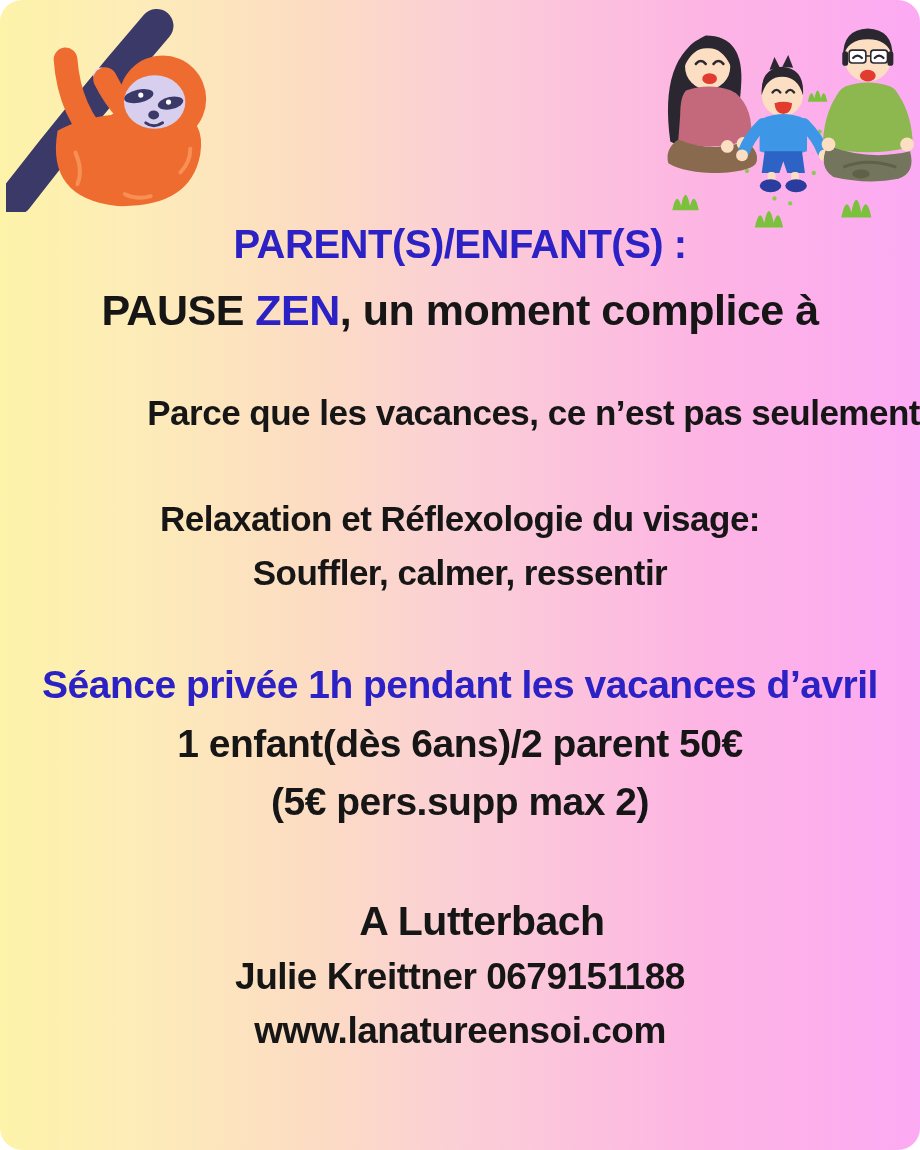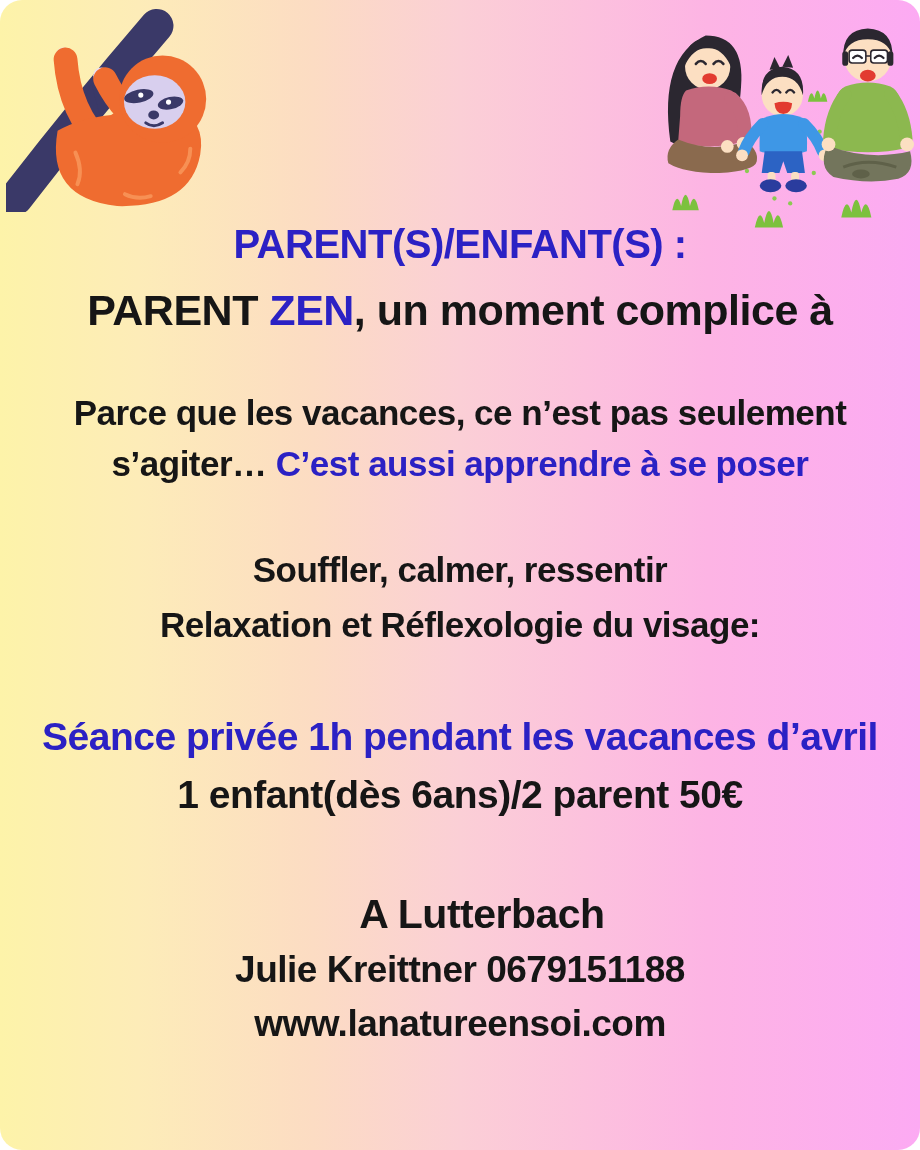--- a/index.html
+++ b/index.html
@@ -16,21 +16,21 @@
   .content{
     position:absolute;left:0;right:0;top:218px;
     text-align:center;font-weight:bold;color:var(--text-black,#161616);
     letter-spacing:-0.5px;
   }
   .line{white-space:nowrap;}
   .accent{color:var(--accent-blue,#2b21c4);}
   .ink{color:var(--text-black,#161616);}
   .title-line1{font-size:40px;line-height:1.3;margin:0 0 8px;}
   .title-main{font-size:43px;line-height:1.5;margin:0;font-weight:bold;}
-  .intro{font-size:35px;line-height:1.47;margin:44px 0 0;}
+  .intro{font-size:35px;line-height:1.47;margin:44px 0 0;text-align:right;}
   .program{font-size:35px;line-height:1.55;margin:54px 0 0;}
   .offer{font-size:39px;line-height:1.5;margin:56px 0 0;}
   .contact{margin:60px 0 0;}
   .contact-location{font-size:41px;line-height:1.42;padding-left:44px;}
   .contact-line{font-size:37px;line-height:1.45;text-align:center;}
 </style>
 </head>
 <body>
 
 <div class="flyer">
@@ -128,36 +128,36 @@
       <circle cx="207" cy="145" r="7" fill="#fcdfc2"></circle>
       <circle cx="287" cy="145" r="7" fill="#fcdfc2"></circle>
     </g>
   </svg>
 
   <div class="content">
 
     <div class="title-line1 accent line">PARENT(S)/ENFANT(S) :</div>
 
     <h1 class="title-main">
-      <div class="line"><span class="ink">PARENT </span><span class="accent">ZEN</span><span class="ink">, un moment complice à</span></div>
+      <div class="line"><span class="ink">PAUSE </span><span class="accent">ZEN</span><span class="ink">, un moment complice à</span></div>
     </h1>
 
     <div class="intro">
       <div class="line ink">Parce que les vacances, ce n’est pas seulement</div>
-      <div class="line"><span class="ink">s’agiter… </span><span class="accent">C’est aussi apprendre à se poser</span></div>
     </div>
 
     <div class="program">
+      <div class="line ink">Relaxation et Réflexologie du visage:</div>
       <div class="line ink">Souffler, calmer, ressentir</div>
-      <div class="line ink">Relaxation et Réflexologie du visage:</div>
     </div>
 
     <div class="offer">
       <div class="line accent">Séance privée 1h pendant les vacances d’avril</div>
       <div class="line ink">1 enfant(dès 6ans)/2 parent 50€</div>
+      <div class="line ink">(5€ pers.supp max 2)</div>
     </div>
 
     <div class="contact">
       <div class="contact-location line ink">A Lutterbach</div>
       <div class="contact-line line ink">Julie Kreittner 0679151188</div>
       <div class="contact-line line ink">www.lanatureensoi.com</div>
     </div>
 
   </div>
 </div>

